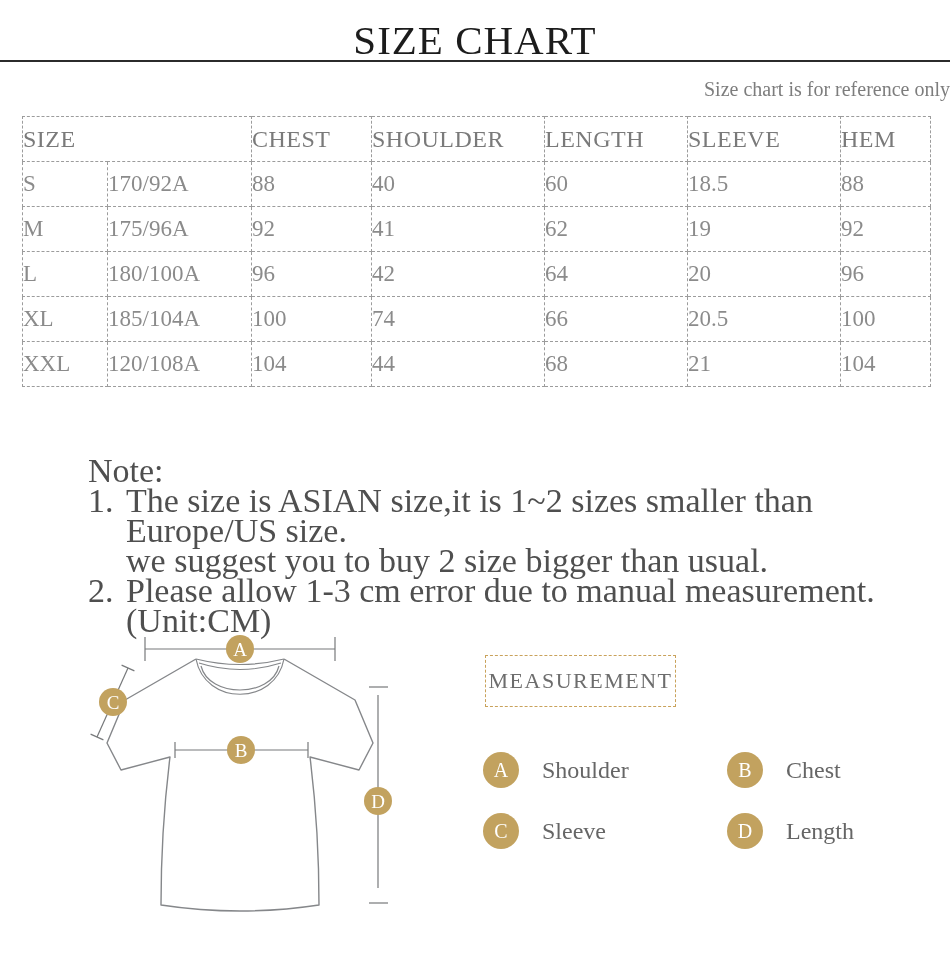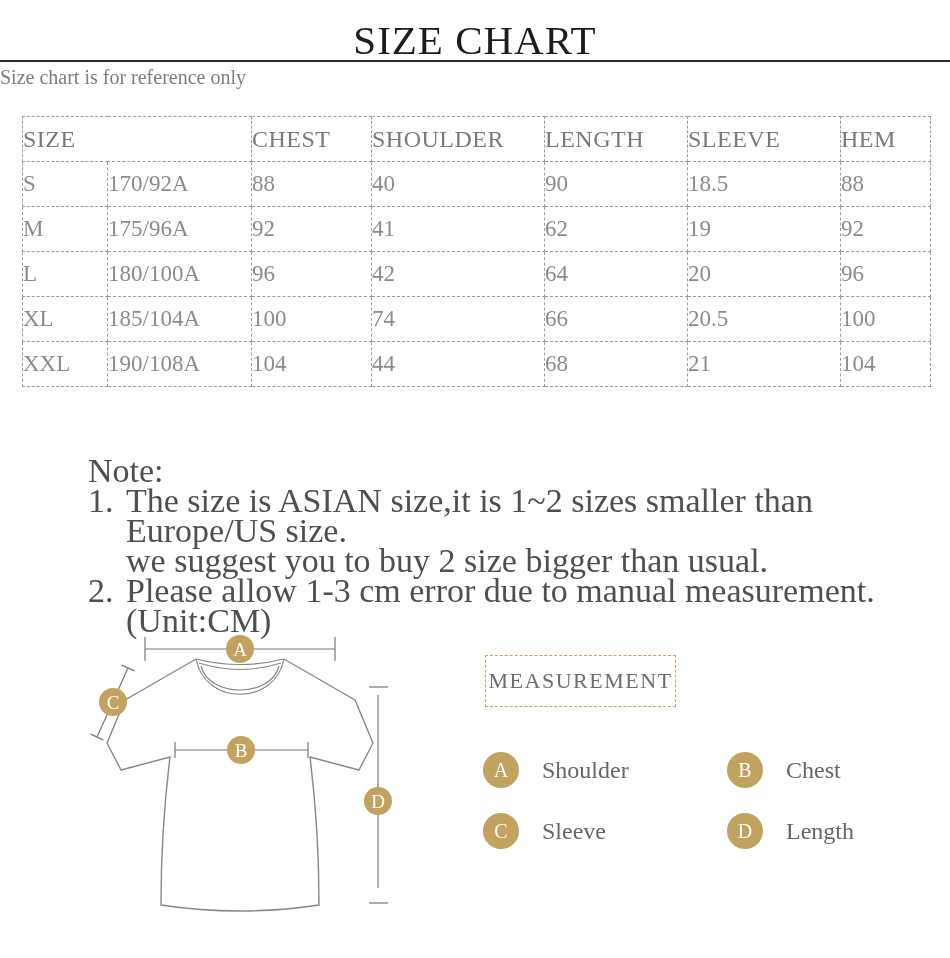--- a/index.html
+++ b/index.html
@@ -9,21 +9,21 @@
     font-family:"Liberation Serif", serif; overflow:hidden;
   }
   .page-title {
     position:absolute; top:16px; left:0; width:950px; text-align:center;
     font-size:41px; font-weight:normal; color:#1c1c1c; letter-spacing:1px;
   }
   .title-rule {
     position:absolute; top:60px; left:0; width:950px; height:2px; background:#2b2b2b;
   }
   .page-subtitle {
-    position:absolute; top:66px; left:0; width:950px; text-align:left;
+    position:absolute; top:78px; left:0; width:950px; text-align:right;
     font-size:20px; color:#7d7d7d;
   }
   table.size-table {
     position:absolute; left:22px; top:116px; width:908px;
     border-collapse:collapse; table-layout:fixed;
   }
   .size-table th, .size-table td {
     border:1px dashed #9c9c9c; text-align:left; height:45px;
     font-weight:normal; padding:0;
   }
@@ -90,21 +90,21 @@
         <th>SLEEVE</th>
         <th>HEM</th>
       </tr>
     </thead>
     <tbody>
       <tr>
         <td>S</td>
         <td>170/92A</td>
         <td>88</td>
         <td>40</td>
-        <td>90</td>
+        <td>60</td>
         <td>18.5</td>
         <td>88</td>
       </tr>
       <tr>
         <td>M</td>
         <td>175/96A</td>
         <td>92</td>
         <td>41</td>
         <td>62</td>
         <td>19</td>
@@ -123,21 +123,21 @@
         <td>XL</td>
         <td>185/104A</td>
         <td>100</td>
         <td>74</td>
         <td>66</td>
         <td>20.5</td>
         <td>100</td>
       </tr>
       <tr>
         <td>XXL</td>
-        <td>190/108A</td>
+        <td>120/108A</td>
         <td>104</td>
         <td>44</td>
         <td>68</td>
         <td>21</td>
         <td>104</td>
       </tr>
     </tbody>
   </table>
 
   <div class="note">

